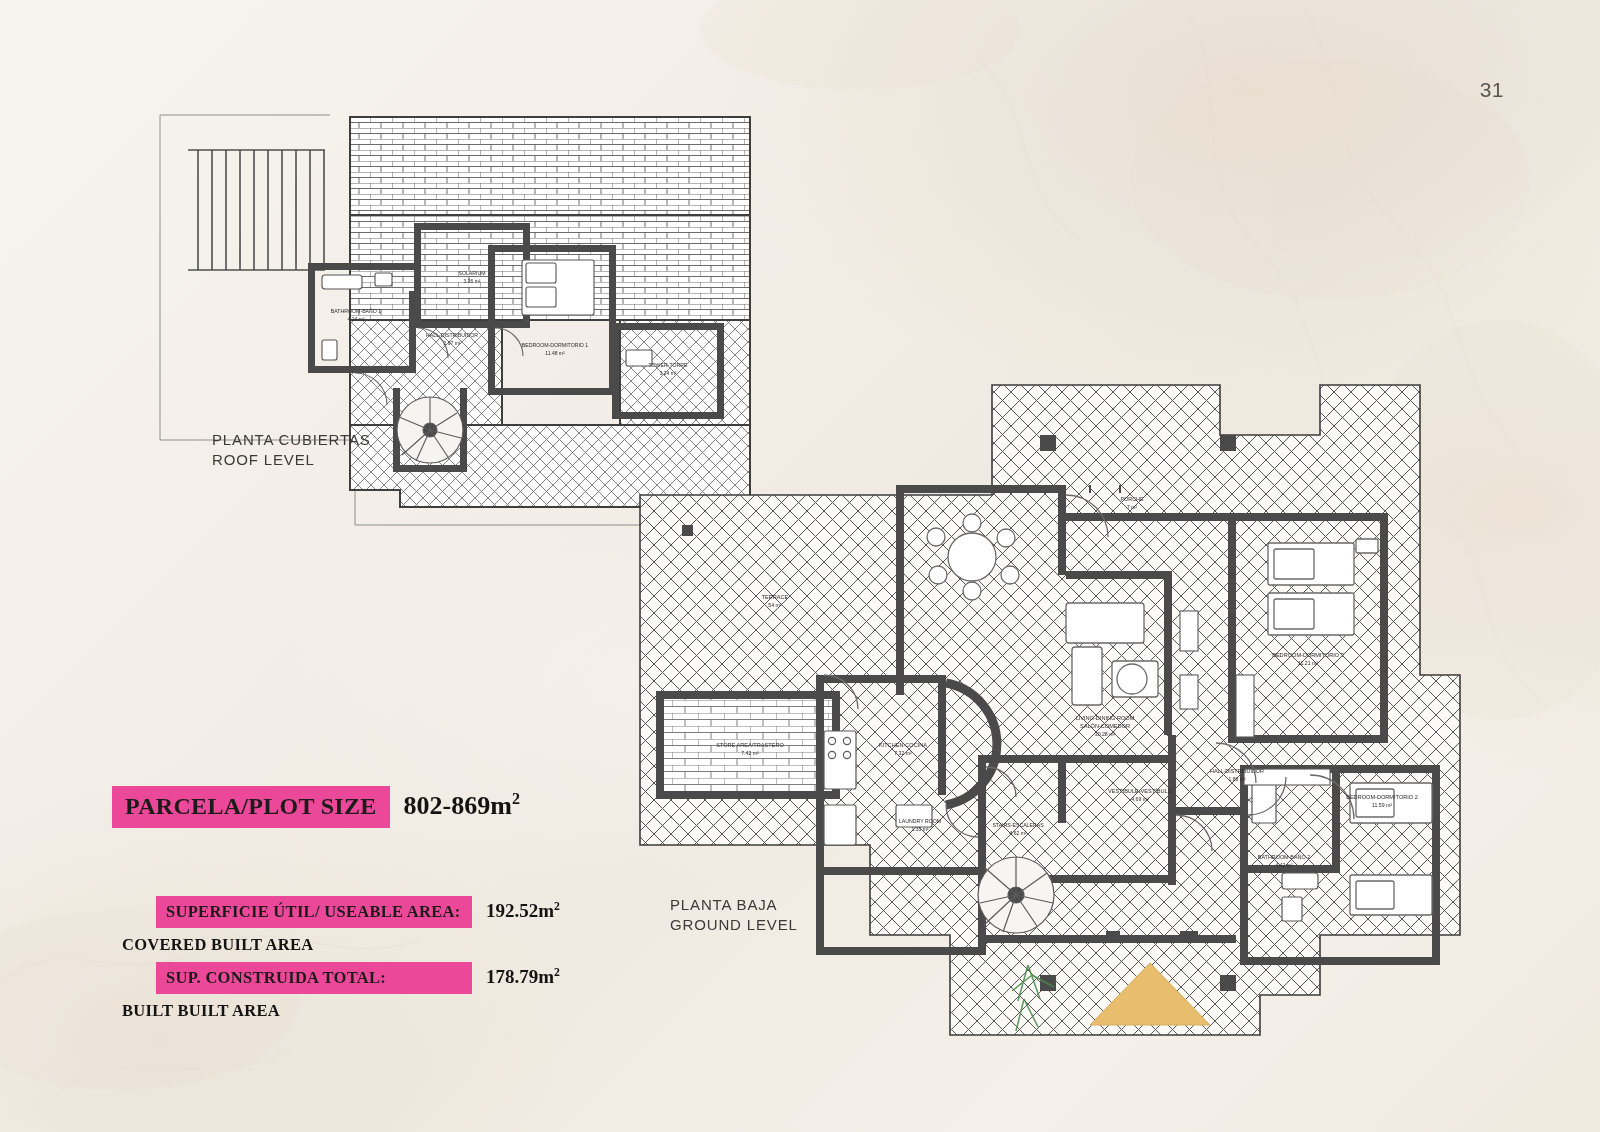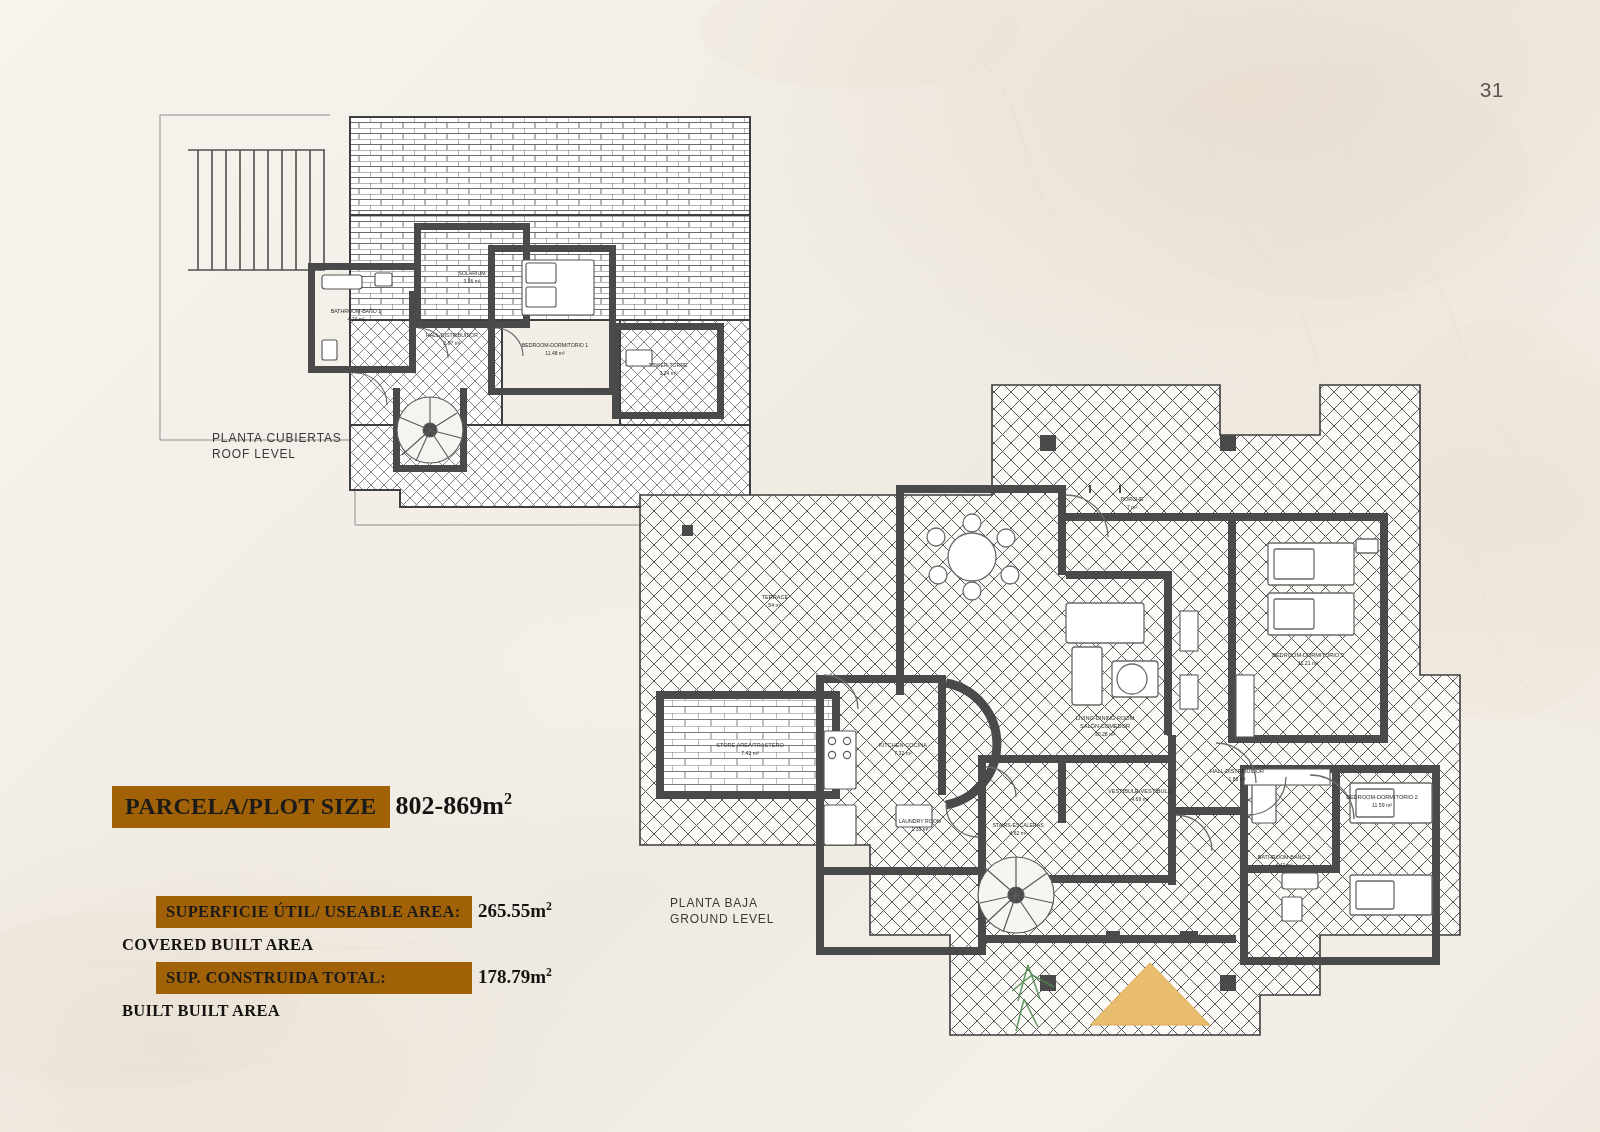--- a/index.html
+++ b/index.html
@@ -39,21 +39,21 @@
   .plan {
     position: absolute;
   }
   #roof-plan  { left: 150px; top: 95px;  width: 640px; height: 450px; }
   #ground-plan{ left: 620px; top: 375px; width: 860px; height: 680px; }
 
   .plan svg { display: block; overflow: visible; }
 
   .plan-caption {
     position: absolute;
-    font-size: 12px;
+    font-size: 15px;
     line-height: 1.35;
     color: #3b3a38;
     letter-spacing: 0.85px;
     white-space: pre-line;
   }
   #roof-caption   { left: 212px; top: 430px; }
   #ground-caption { left: 670px; top: 895px; }
 
   
   .legend {
@@ -62,42 +62,42 @@
   }
   #legend-plot  { top: 786px; }
   #legend-areas { top: 896px; }
 
   .legend-row {
     display: flex;
     align-items: baseline;
     margin-bottom: 5px;
   }
   .legend-tag {
-    background: #a16207;
+    background: #ec4899;
     color: #1c1b19;
     font-family: "Liberation Serif", serif;
     font-weight: bold;
     letter-spacing: 0.3px;
     display: inline-block;
   }
   .legend-tag.plot {
     font-size: 24px;
     padding: 7px 13px 8px 13px;
   }
   .legend-tag.area {
     font-size: 16.5px;
     padding: 6px 10px 6px 10px;
     min-width: 296px;
     margin-left: 44px;
   }
   .legend-value {
     font-family: "Liberation Serif", serif;
     font-weight: bold;
     color: #141311;
-    margin-left: 6px;
+    margin-left: 14px;
   }
   .legend-value.plot { font-size: 26px; }
   .legend-value.area { font-size: 19px; }
   .legend-sub {
     font-family: Liberation Serif, serif;
     font-weight: bold;
     font-size: 16.5px;
     color: #141311;
     letter-spacing: 0.3px;
     padding: 2px 0 7px 10px;
@@ -475,21 +475,21 @@
   <div class="legend-row">
     <span class="legend-tag plot">PARCELA/PLOT SIZE</span>
     <span class="legend-value plot"><span>802-869m</span><sup>2</sup></span>
   </div>
 </div>
 
 <div class="legend" id="legend-areas">
 
   <div class="legend-row">
     <span class="legend-tag area">SUPERFICIE ÚTIL/ USEABLE AREA:</span>
-    <span class="legend-value area"><span>265.55m</span><sup>2</sup></span>
+    <span class="legend-value area"><span>192.52m</span><sup>2</sup></span>
   </div>
 
   <div class="legend-sub">COVERED BUILT AREA</div>
 
   <div class="legend-row">
     <span class="legend-tag area">SUP. CONSTRUIDA TOTAL:</span>
     <span class="legend-value area"><span>178.79m</span><sup>2</sup></span>
   </div>
   <div class="legend-sub">BUILT BUILT AREA</div>
 

